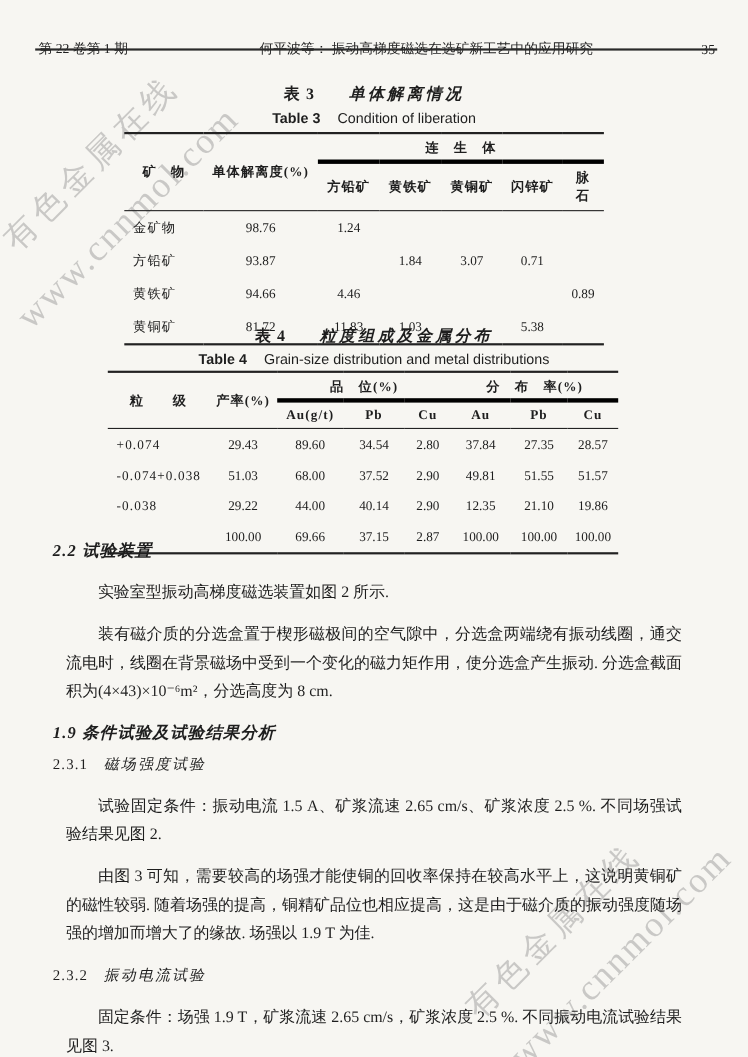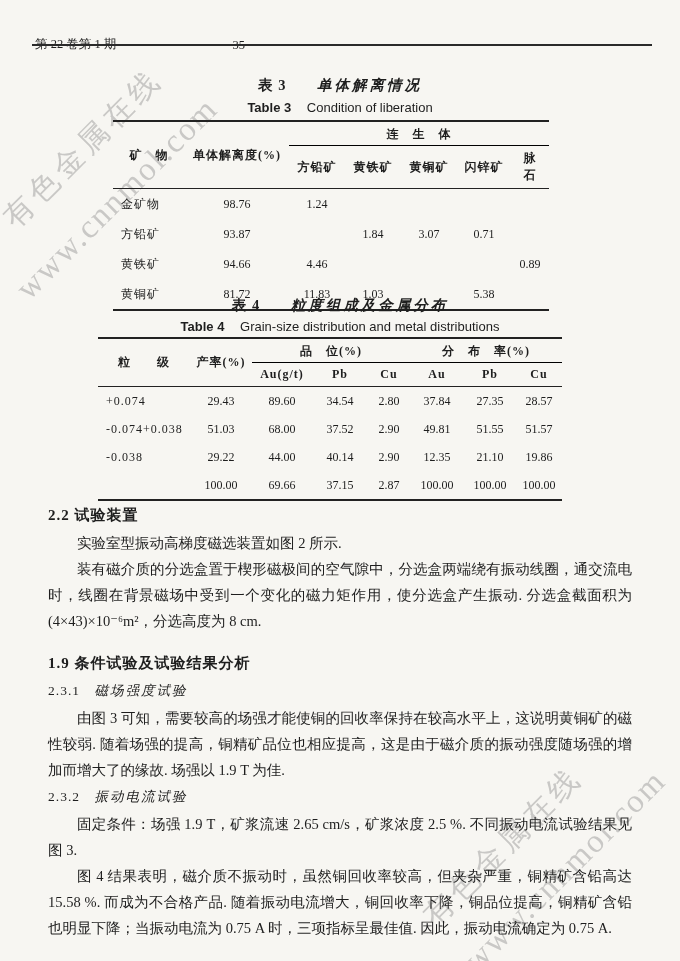--- a/index.html
+++ b/index.html
@@ -62,58 +62,59 @@
     font-size:12px;
     position:relative;z-index:2;
     table-layout:fixed;
   }
   table.sci th{
     font-weight:bold;
     padding:4px 2px;
     letter-spacing:1px;
   }
   table.sci thead th{border-bottom:1.5px solid #222;}
-  table.sci thead th.grp{border-bottom:1px solid #000000;padding-bottom:2px;}
+  table.sci thead th.grp{border-bottom:4px solid #000000;padding-bottom:2px;}
   table.sci td{
     text-align:center;
     padding:7px 2px 6px;
     white-space:nowrap;
   }
   table.sci td.lab{text-align:left;padding-left:8px;letter-spacing:1px;}
   #table3{position:absolute;left:113px;top:120px;width:436px;}
   #table4{position:absolute;left:98px;top:337px;width:464px;}
   .t3-title{position:absolute;left:0;right:0;top:76px;}
   .t3-title-en{position:absolute;left:0;right:0;top:97px;text-align:center;}
   .t4-title{position:absolute;left:0;right:0;top:296px;}
   .t4-title-en{position:absolute;left:0;right:0;top:316px;}
   
   .body-text{
     position:absolute;left:48px;right:48px;top:486px;
     font-size:14.5px;line-height:26px;
     text-align:justify;
     z-index:2;
   }
-  .h-sec{font-weight:bold;font-size:15px;margin:16px 0 2px;letter-spacing:1px;}
+  .h-sec{font-weight:bold;font-size:15px;margin:2px 0 2px;letter-spacing:1px;font-style:italic;}
   .h-sub{font-size:13.5px;margin:1px 0;letter-spacing:1px;}
   .h-sub .num{font-style:normal;margin-right:10px;}
   .h-sub .ttl{font-style:italic;letter-spacing:2px;}
-  .para{margin:0;text-indent:2em;}
+  .para{margin:12px;text-indent:2em;}
 </style>
 </head>
 <body>
 
 <div class="page">
 
   <div class="wm zh wm-tl-zh">有色金属在线</div>
   <div class="wm en wm-tl-en">www.cnnmol.com</div>
   <div class="wm zh wm-br-zh">有色金属在线</div>
   <div class="wm en wm-br-en">www.cnnmol.com</div>
 
   <div class="header">
     <span class="issue">第 22 卷第 1 期</span>
+    <span class="running">何平波等：  振动高梯度磁选在选矿新工艺中的应用研究</span>
     <span class="pageno">35</span>
   </div>
   <div class="header-rule"></div>
 
   <div class="tbl-title-zh t3-title">
     <span class="cap">表 3</span>
     <span class="name">单体解离情况</span>
   </div>
   <div class="tbl-title-en t3-title-en">
     <span class="cap">Table  3</span>
@@ -266,20 +267,21 @@
 
   <div class="body-text">
     <div class="h-sec">2.2  试验装置</div>
     <p class="para">实验室型振动高梯度磁选装置如图 2 所示.</p>
     <p class="para">装有磁介质的分选盒置于楔形磁极间的空气隙中，分选盒两端绕有振动线圈，通交流电时，线圈在背景磁场中受到一个变化的磁力矩作用，使分选盒产生振动. 分选盒截面积为(4×43)×10⁻⁶m²，分选高度为 8 cm.</p>
     <div class="h-sec">1.9  条件试验及试验结果分析</div>
     <div class="h-sub">
       <span class="num">2.3.1</span>
       <span class="ttl">磁场强度试验</span>
     </div>
+    <p class="para">试验固定条件：振动电流 1.5 A、矿浆流速 2.65 cm/s、矿浆浓度 2.5 %. 不同场强试验结果见图 2.</p>
     <p class="para">由图 3 可知，需要较高的场强才能使铜的回收率保持在较高水平上，这说明黄铜矿的磁性较弱. 随着场强的提高，铜精矿品位也相应提高，这是由于磁介质的振动强度随场强的增加而增大了的缘故. 场强以 1.9 T 为佳.</p>
     <div class="h-sub">
       <span class="num">2.3.2</span>
       <span class="ttl">振动电流试验</span>
     </div>
     <p class="para">固定条件：场强 1.9 T，矿浆流速 2.65 cm/s，矿浆浓度 2.5 %. 不同振动电流试验结果见图 3.</p>
     <p class="para">图 4 结果表明，磁介质不振动时，虽然铜回收率较高，但夹杂严重，铜精矿含铅高达 15.58 %. 而成为不合格产品. 随着振动电流增大，铜回收率下降，铜品位提高，铜精矿含铅也明显下降；当振动电流为 0.75 A 时，三项指标呈最佳值. 因此，振动电流确定为 0.75 A.</p>
   </div>
 
 </div>

